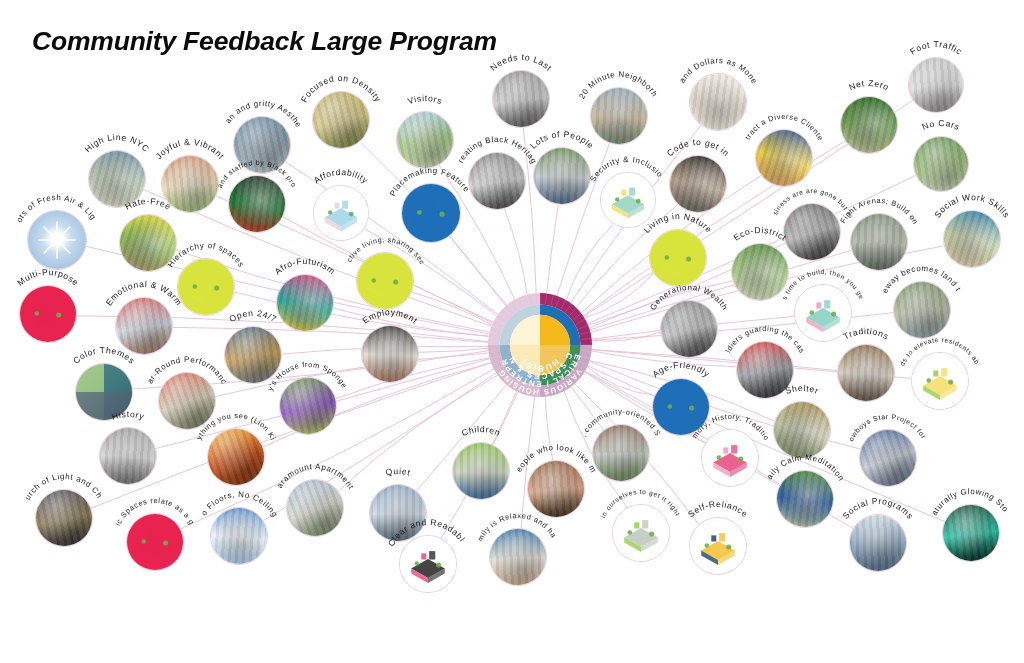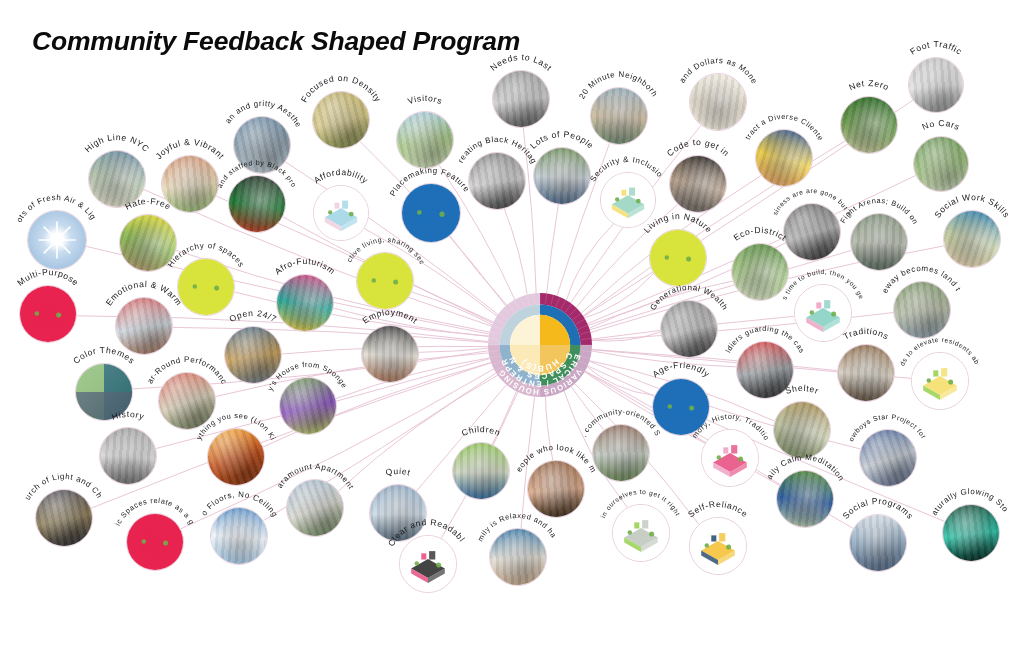--- a/index.html
+++ b/index.html
@@ -47,21 +47,21 @@
     font-family:"Liberation Sans", sans-serif;
     fill:#ffffff; letter-spacing:1.1px;
     font-weight:bold;
   }
 </style>
 </head>
 <body>
 
 <div id="canvas">
 
-  <div id="title">Community Feedback Shaped Program</div>
+  <div id="title">Community Feedback Large Program</div>
 
   <svg id="links" viewBox="0 0 1024 663" preserveAspectRatio="none">
       <path d="M144.0,189.6 Q316.0,267.8 495.3,327.5" fill="none" stroke="#e7bfd2" stroke-width="0.9"></path>
       <path d="M216.3,196.1 Q357.8,257.4 496.4,324.9" fill="none" stroke="#e7bfd2" stroke-width="0.9"></path>
       <path d="M285.5,161.9 Q397.5,233.5 501.0,317.0" fill="none" stroke="#e7bfd2" stroke-width="0.9"></path>
       <path d="M360.2,141.7 Q440.9,219.5 508.2,309.0" fill="none" stroke="#e7bfd2" stroke-width="0.9"></path>
       <path d="M439.2,165.3 Q483.8,230.9 516.5,303.1" fill="none" stroke="#e7bfd2" stroke-width="0.9"></path>
       <path d="M523.2,127.9 Q533.6,212.2 536.3,297.1" fill="none" stroke="#e7bfd2" stroke-width="0.9"></path>
       <path d="M609.5,143.4 Q580.0,220.6 555.7,299.6" fill="none" stroke="#e7bfd2" stroke-width="0.9"></path>
       <path d="M700.9,125.4 Q630.2,212.6 568.4,306.3" fill="none" stroke="#e7bfd2" stroke-width="0.9"></path>

